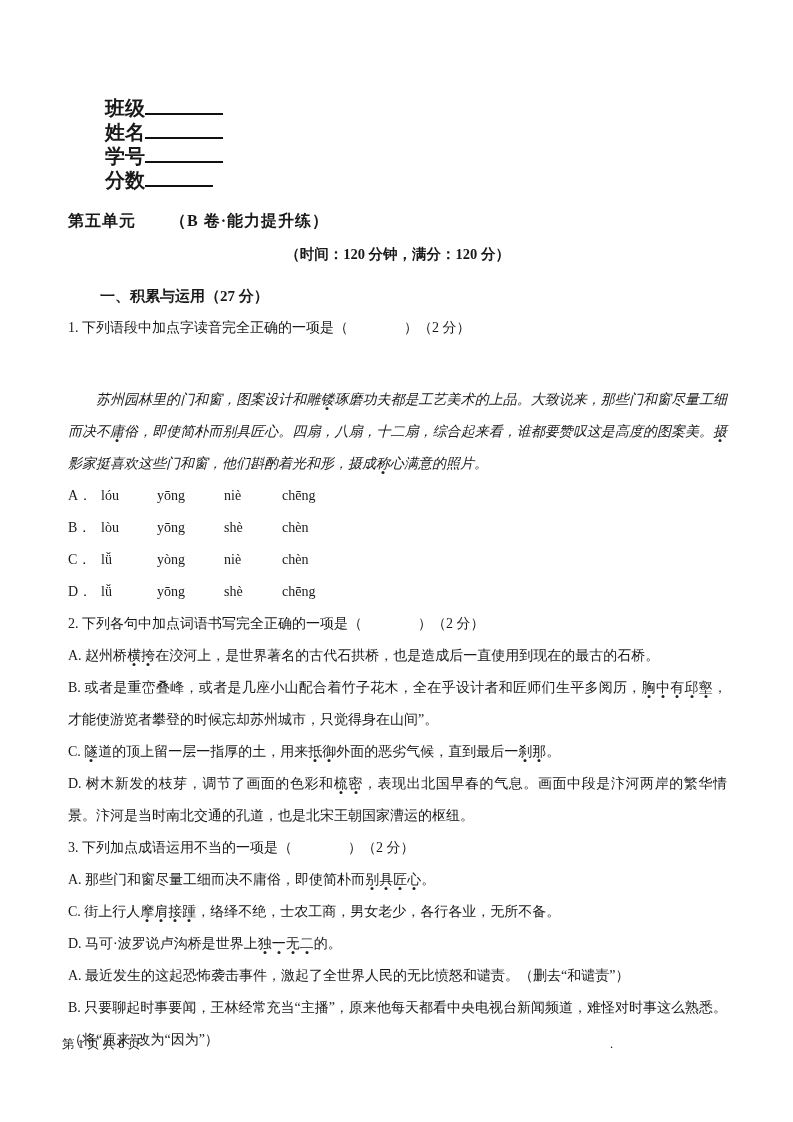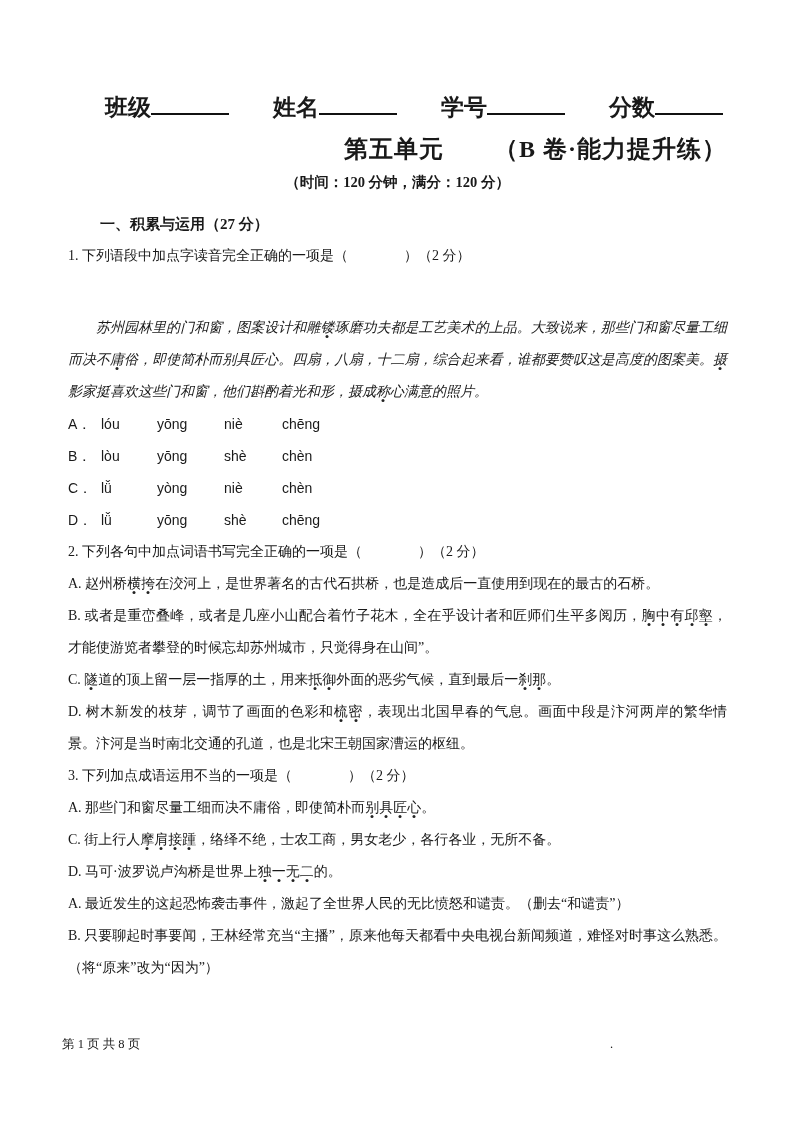--- a/index.html
+++ b/index.html
@@ -4,42 +4,42 @@
 <style>
   html,body{margin:0;padding:0;background:#ffffff;}
   .page{
     width:793px;height:1122px;position:relative;background:#ffffff;
     font-family:"Liberation Serif","DejaVu Serif",serif;color:#191919;
     overflow:hidden;
   }
   .content{position:absolute;left:68px;width:659px;top:96px;}
 
   
-  .fields{display:flex;justify-content:space-between;padding-left:37px;padding-right:4px;
-    font-weight:bold;font-size:23px;line-height:24px;}
+  .fields{display:flex;justify-content:center;padding-left:37px;padding-right:4px;
+    font-weight:bold;font-size:20px;line-height:24px;flex-direction:column;}
   .field{white-space:nowrap;}
   .blank{display:inline-block;border-bottom:2px solid #111;height:16px;vertical-align:baseline;}
   .blank.w-long{width:78px;}
   .blank.w-short{width:68px;}
 
-  .title{text-align:right;font-size:24px;font-weight:bold;margin-top:15px;line-height:28px;letter-spacing:1px;}
+  .title{text-align:left;font-size:16px;font-weight:bold;margin-top:15px;line-height:28px;letter-spacing:1px;}
   .subtitle{text-align:center;font-size:14.5px;font-weight:bold;margin-top:8px;line-height:22px;}
 
   .body{margin-top:15px;font-size:14px;line-height:32px;text-align:justify;}
   .sec-heading{font-weight:bold;font-size:15px;margin-left:32px;}
   .line{min-height:32px;}
   .passage{font-style:italic;text-indent:2em;margin-top:40px;}
 
   
   .d{position:relative;}
   .d::after{content:"";position:absolute;left:50%;bottom:-3px;transform:translateX(-50%);
     width:3px;height:3px;border-radius:50%;background:#222;}
 
   
-  .py-row{font-family:Liberation Sans, sans-serif;font-size:14px;}
+  .py-row{font-family:Liberation Serif, serif;font-size:14px;}
   .py-letter{display:inline-block;width:33px;}
   .py-c1{display:inline-block;width:56px;}
   .py-c2{display:inline-block;width:67px;}
   .py-c3{display:inline-block;width:58px;}
 
   .footer{position:absolute;left:62px;top:1036px;font-size:12.5px;line-height:16px;}
   .stray{position:absolute;left:610px;top:1036px;font-size:12.5px;line-height:16px;}
 </style>
 </head>
 <body>

